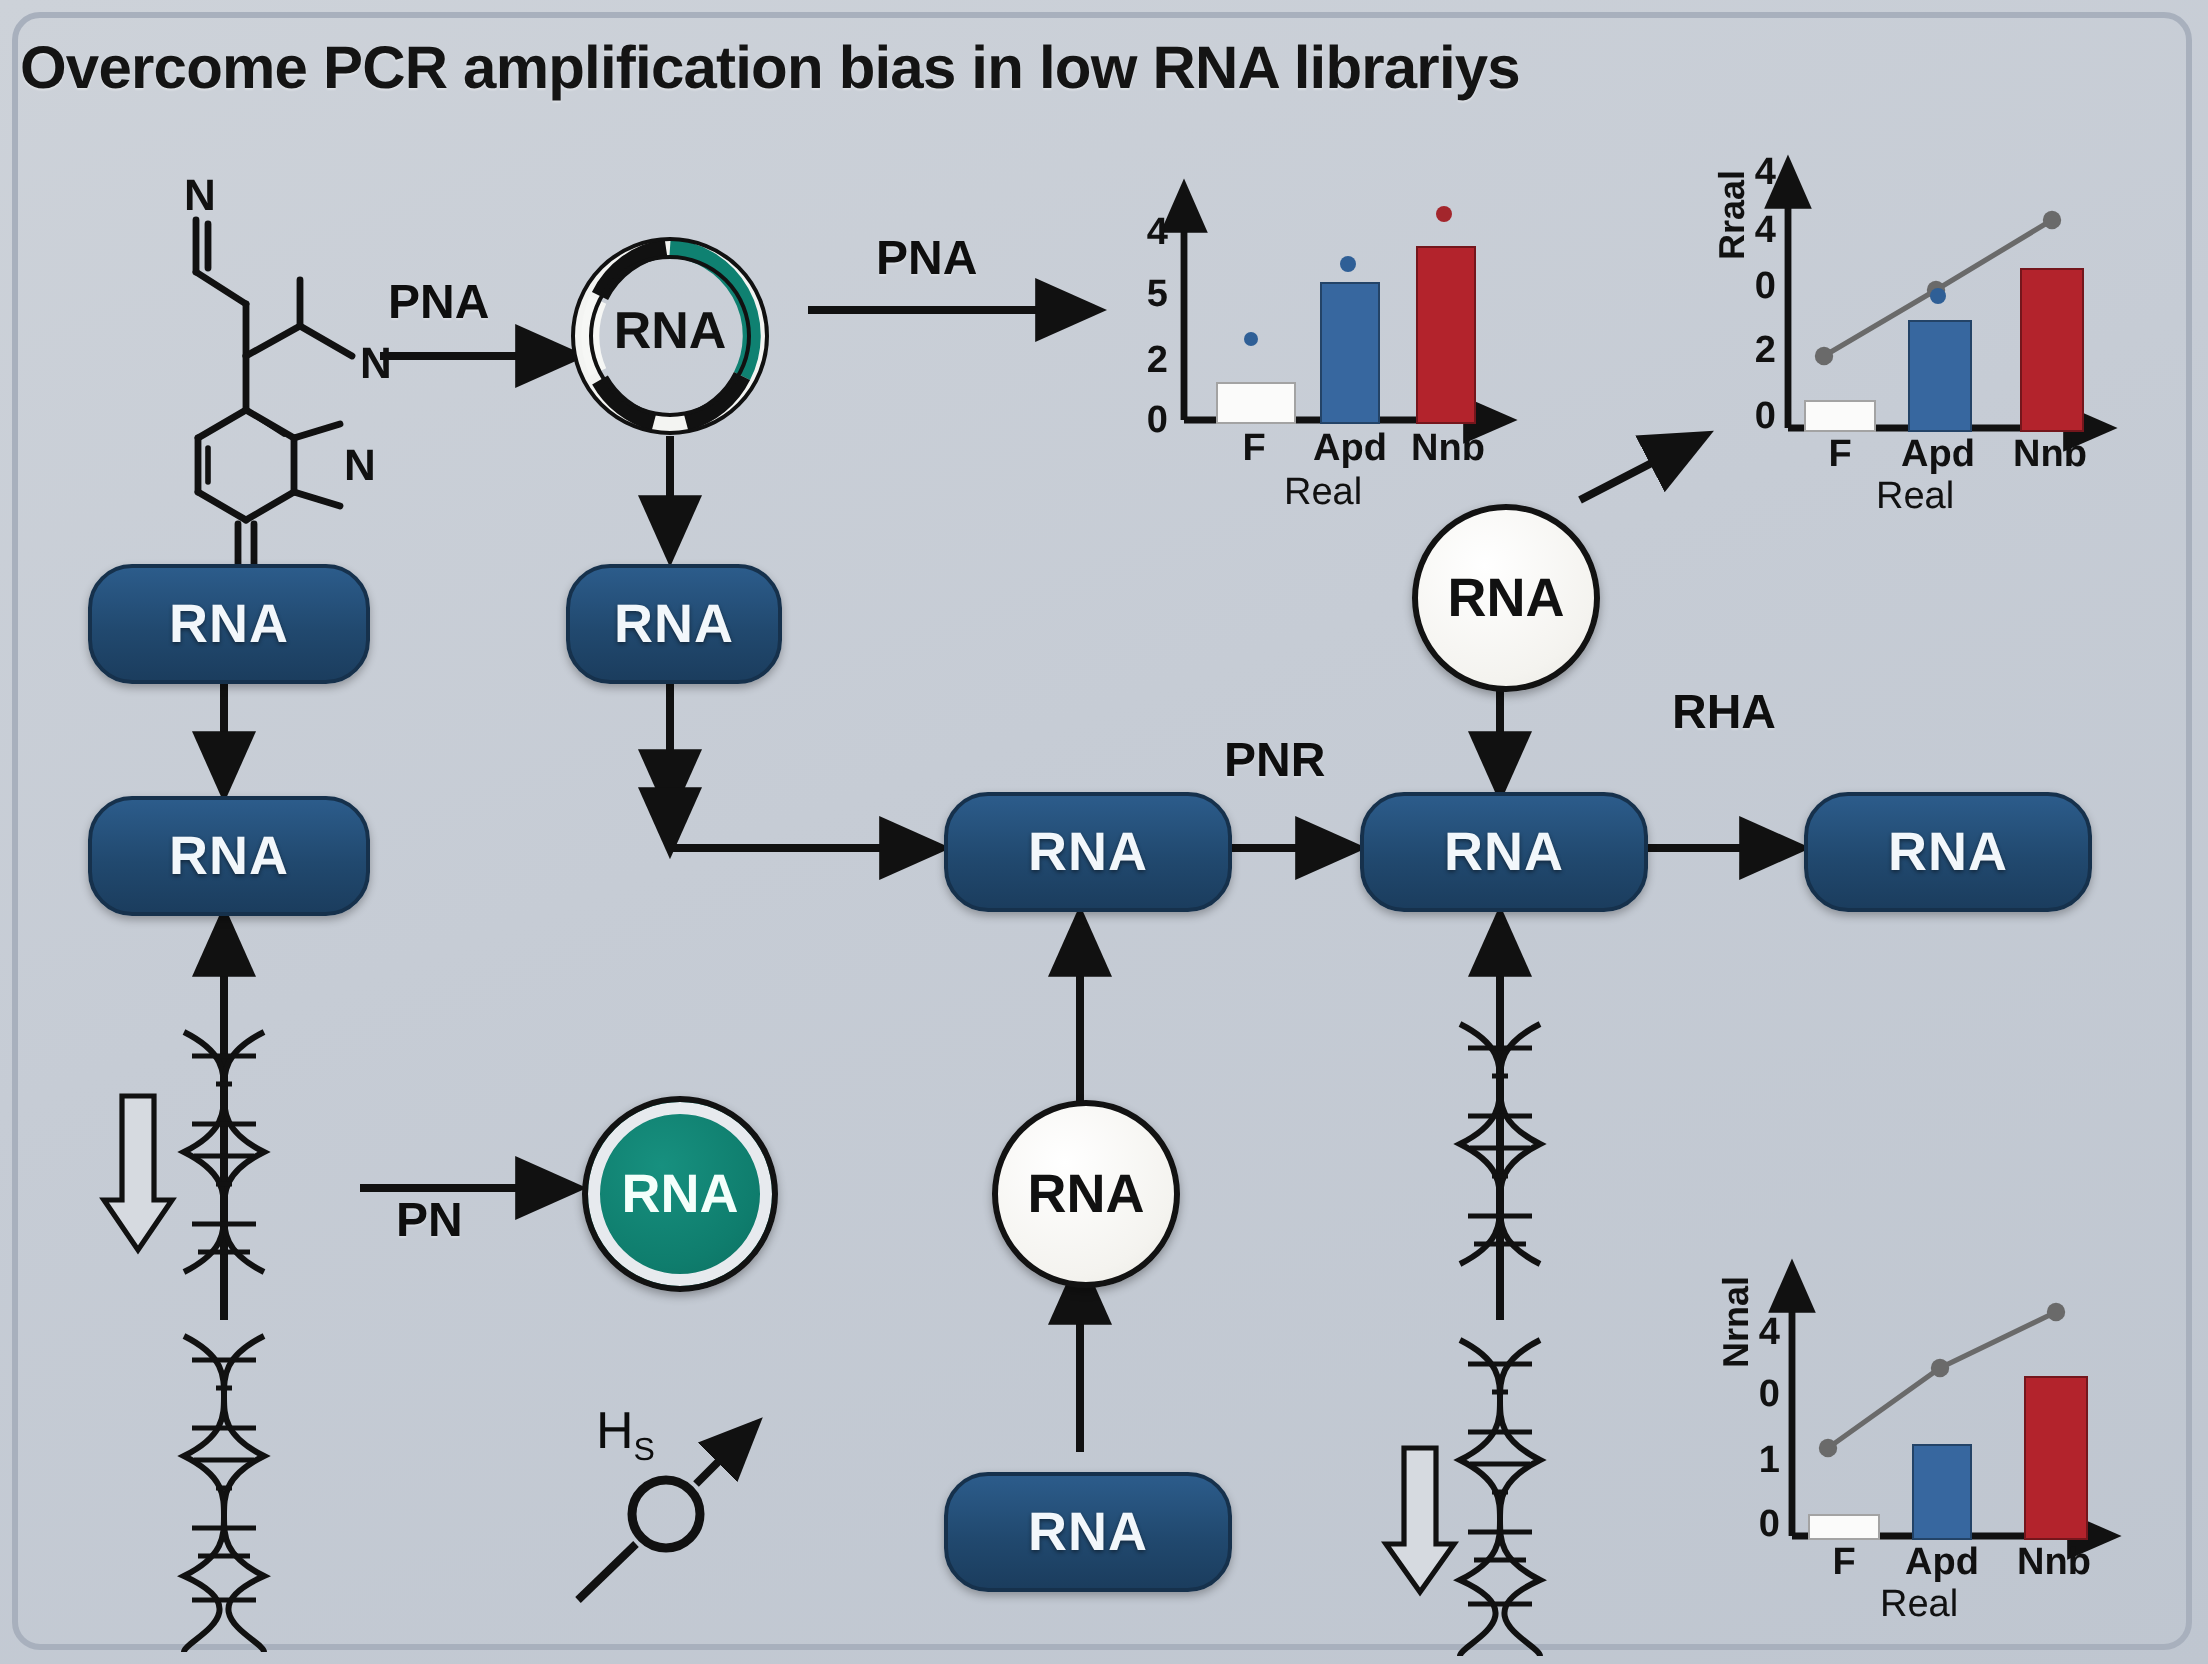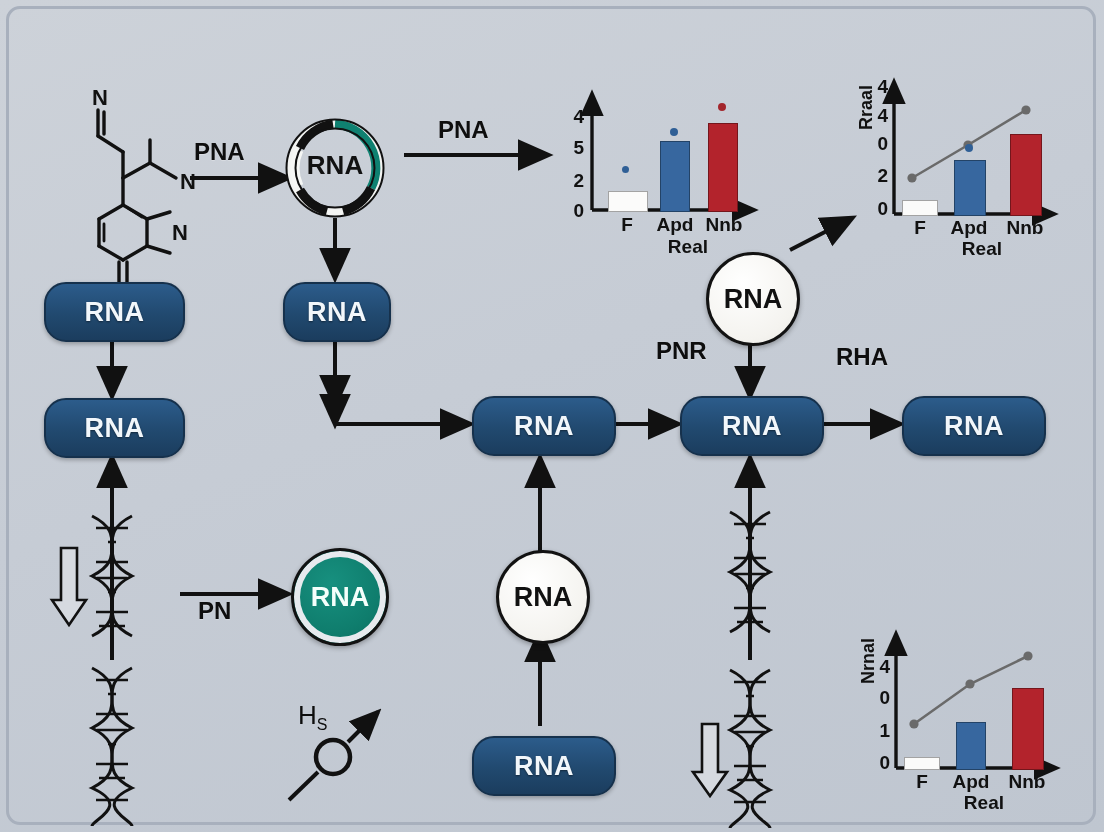--- a/index.html
+++ b/index.html
@@ -76,22 +76,22 @@
   .chart{position:absolute;}
   .chart .tick{
     position:absolute;font-size:19px;font-weight:bold;color:#111;
     text-align:right;
   }
   .chart .xlab{
     position:absolute;font-size:19px;font-weight:bold;color:#111;
     text-align:center;white-space:nowrap;
   }
   .chart .xsub{
-    position:absolute;font-size:19px;font-weight:bold;color:#111;
-    text-align:right;white-space:nowrap;
+    position:absolute;font-size:19px;font-weight:normal;color:#111;
+    text-align:left;white-space:nowrap;
   }
   .chart .ylab{
     position:absolute;font-size:18px;font-weight:bold;color:#111;
     transform:rotate(-90deg);transform-origin:left top;white-space:nowrap;
   }
   .bar{position:absolute;border:1px solid rgba(0,0,0,.35);}
   .bar.white{background:#fbfbfa;}
   .bar.blue{background:#37679f;}
   .bar.red{background:#b3232c;}
   .dot{position:absolute;border-radius:50%;}
@@ -103,20 +103,21 @@
   }
   .hs-label sub{font-size:16px;}
 </style>
 </head>
 <body>
 
 <div id="stage">
 
   <div id="frame"></div>
 
+  <div class="title">Overcome PCR amplification bias in low RNA librariys</div>
 
   <svg class="overlay" viewBox="0 0 1104 832">
     <defs>
       <marker id="ah" markerWidth="9" markerHeight="9" refX="7.6" refY="4" orient="auto">
         <path d="M0,0 L9,4 L0,8 Z" fill="#111"></path>
       </marker>
       <marker id="ahs" markerWidth="8" markerHeight="8" refX="6.8" refY="3.5" orient="auto">
         <path d="M0,0 L8,3.5 L0,7 Z" fill="#111"></path>
       </marker>
     </defs>
@@ -236,21 +237,21 @@
   <div style="position:absolute;left:287px;top:150px;width:96px;text-align:center;font-size:26px;font-weight:bold;color:#111;">RNA</div>
 
   <div class="circle-white" style="left:706px;top:252px;width:88px;height:88px;">RNA</div>
 
   <div class="circle-white" style="left:496px;top:550px;width:88px;height:88px;">RNA</div>
 
   <div class="circle-teal" style="left:291px;top:548px;width:92px;height:92px;">RNA</div>
 
   <div class="alabel" style="left:194px;top:138px;">PNA</div>
   <div class="alabel" style="left:438px;top:116px;">PNA</div>
-  <div class="alabel" style="left:612px;top:337px;margin-left:44px;">PNR</div>
+  <div class="alabel" style="left:612px;top:367px;">PNR</div>
   <div class="alabel" style="left:836px;top:343px;">RHA</div>
   <div class="alabel" style="left:198px;top:597px;">PN</div>
 
   <div class="hs-label" style="left:298px;top:700px;">
     <span>H</span><sub>S</sub>
   </div>
 
   <div class="chart" id="chart-top-middle" style="left:556px;top:78px;width:210px;height:160px;">
     <svg width="210" height="160" viewBox="0 0 210 160">
       <defs>

